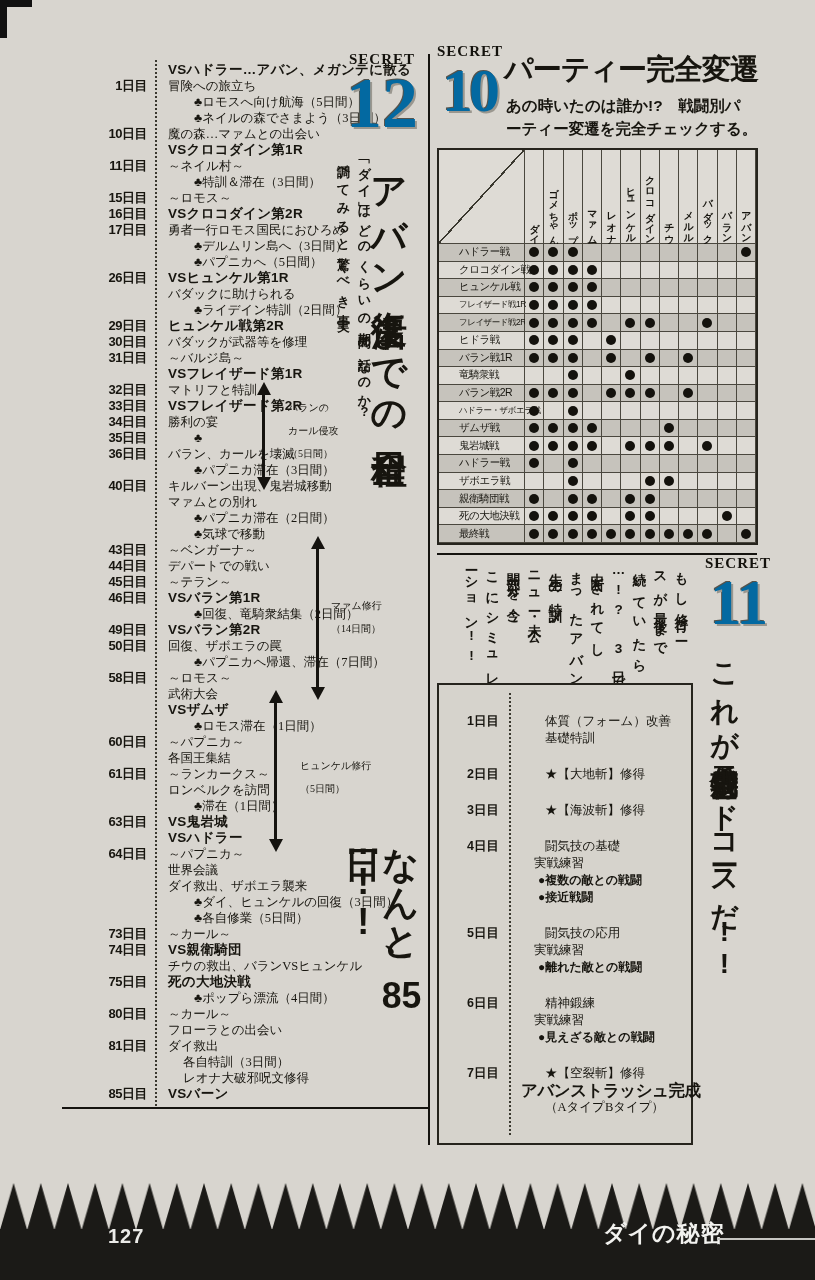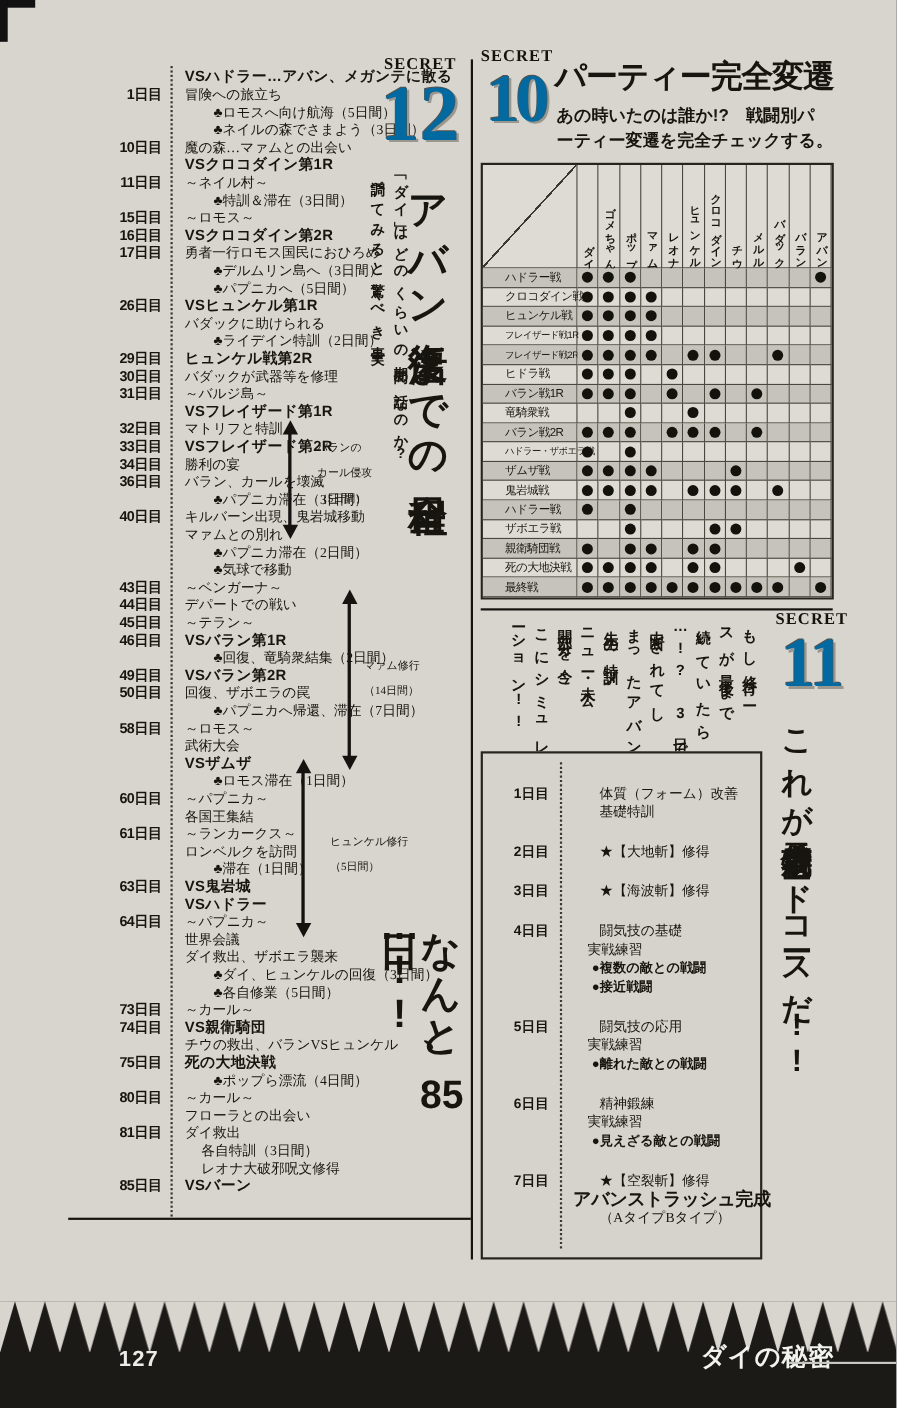--- a/index.html
+++ b/index.html
@@ -109,21 +109,21 @@
   .sc-line{line-height:17px;white-space:nowrap;}
   .c-n{font-family:"Liberation Serif","DejaVu Serif",serif;font-size:12.5px;margin-left:24px;}
   .c-i{font-family:"Liberation Serif","DejaVu Serif",serif;font-size:12.5px;margin-left:13px;}
   .c-i2{font-size:12px;font-weight:bold;margin-left:17px;}
   .c-big{font-size:16.5px;font-weight:900;letter-spacing:-0.5px;}
 
   
   .footer{position:absolute;left:0;top:1183px;width:815px;height:97px;}
   .pageno{position:absolute;left:108px;top:42px;color:#ebebe8;font-size:20px;
     font-weight:bold;letter-spacing:1px;}
-  .footer-label{position:absolute;left:637px;top:35px;color:#f2f2ef;font-size:23px;
+  .footer-label{position:absolute;left:603px;top:35px;color:#f2f2ef;font-size:23px;
     font-weight:900;letter-spacing:1px;}
   .footer-line{position:absolute;left:717px;top:55px;width:98px;height:2px;background:#c6c6c2;}
 </style>
 </head>
 <body>
 
 <div class="page">
 
   <div class="corner-mark-h"></div>
   <div class="corner-mark-v"></div>
@@ -215,20 +215,26 @@
         <div class="tl-entry">
           <div class="tl-day">33日目</div>
           <div class="tl-body">
             <div class="tl-line s-vs">VSフレイザード第2R</div>
           </div>
         </div>
         <div class="tl-entry">
           <div class="tl-day">34日目</div>
           <div class="tl-body">
             <div class="tl-line s-n">勝利の宴</div>
+          </div>
+        </div>
+        <div class="tl-entry">
+          <div class="tl-day">35日目</div>
+          <div class="tl-body">
+            <div class="tl-line s-b">♣</div>
           </div>
         </div>
         <div class="tl-entry">
           <div class="tl-day">36日目</div>
           <div class="tl-body">
             <div class="tl-line s-n">バラン、カールを壊滅</div>
             <div class="tl-line s-b">♣パプニカ滞在（3日間）</div>
           </div>
         </div>
         <div class="tl-entry">

